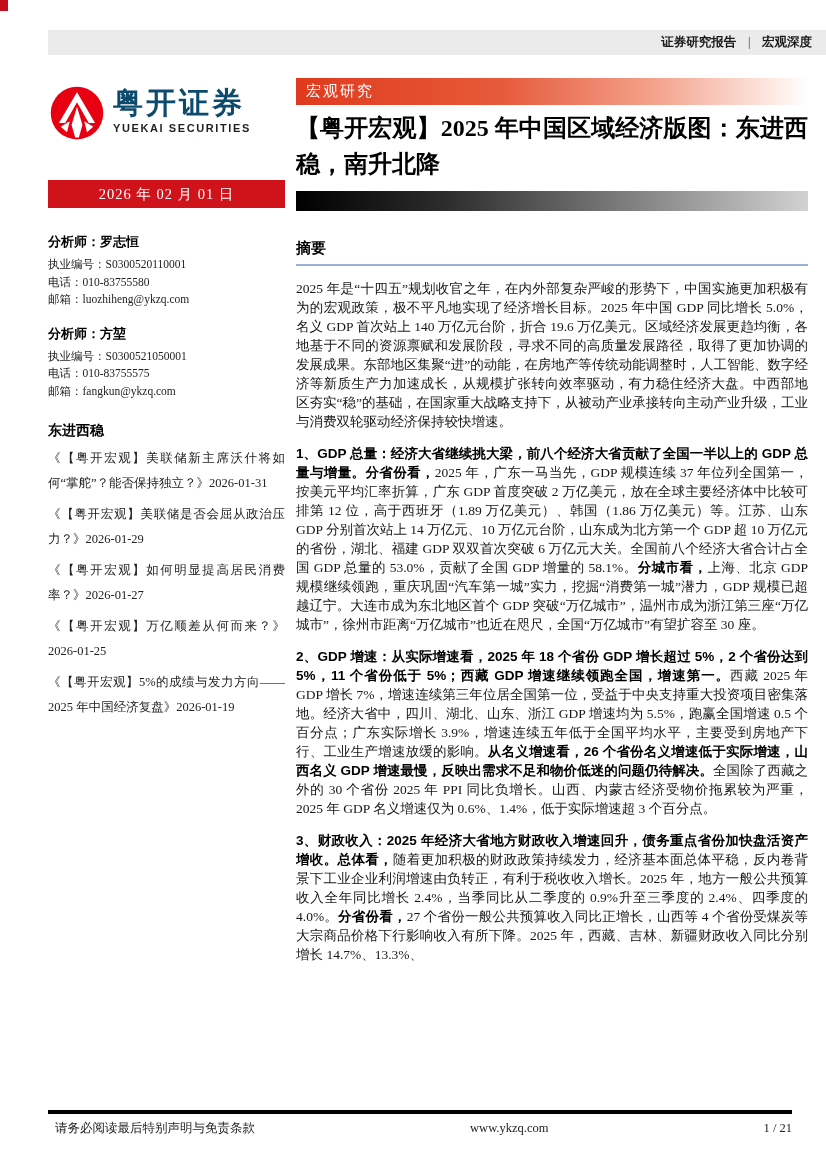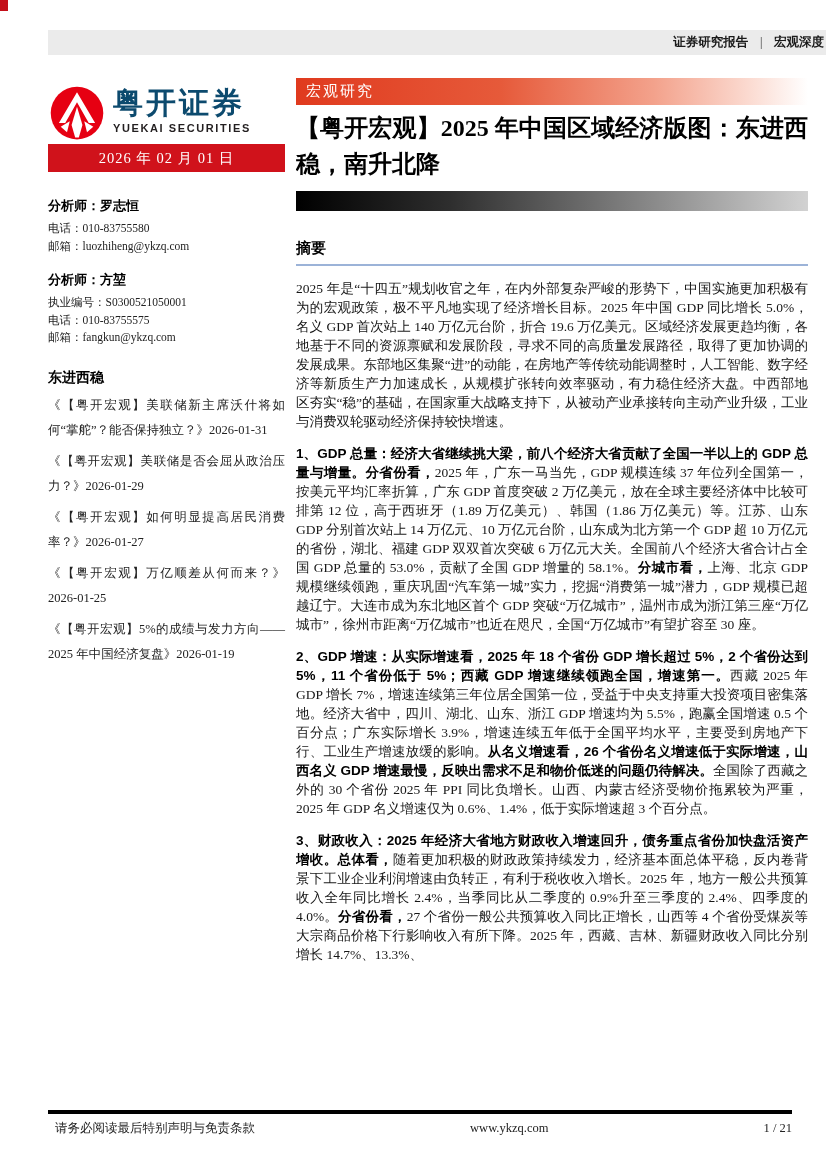--- a/index.html
+++ b/index.html
@@ -13,33 +13,33 @@
   *{margin:0;padding:0;box-sizing:border-box;}
   html,body{background:#ffffff;}
   .page{
     position:relative;width:826px;height:1169px;background:#fff;overflow:hidden;
     font-family:"Liberation Serif","DejaVu Serif",serif;color:var(--text_dark);
   }
   .corner-mark{position:absolute;left:0;top:0;width:8px;height:11px;background:#c40f1a;}
   
   .topbar{
     position:absolute;left:48px;top:30px;right:0;height:25px;background:var(--topbar_bg);
-    display:flex;align-items:center;justify-content:flex-end;padding-right:2px;
+    display:flex;align-items:center;justify-content:flex-end;padding-right:14px;
     font-family:"Liberation Sans","DejaVu Sans",sans-serif;font-weight:bold;font-size:12.5px;color:#1a1a1a;
   }
   .topbar .sep{font-weight:normal;color:#555;margin:0 7px;font-size:12px;}
   
   .sidebar{position:absolute;left:48px;top:84px;width:237px;}
   .logo-row{display:flex;align-items:flex-start;}
   .logo-icon{width:58px;height:60px;flex:0 0 58px;}
   .logo-text{margin-left:7px;padding-top:2px;}
   .logo-cn{font-family:"Liberation Sans","DejaVu Sans",sans-serif;font-weight:bold;font-size:30px;line-height:33px;letter-spacing:3px;color:#0c4a6e;white-space:nowrap;}
   .logo-en{font-family:"Liberation Sans","DejaVu Sans",sans-serif;font-weight:bold;font-size:11px;letter-spacing:1.6px;color:#231f20;margin-top:3px;white-space:nowrap;}
   .datebar{
-    height:28px;line-height:28px;background:var(--brand_red);
+    margin-top:36px;height:28px;line-height:28px;background:var(--brand_red);
     color:#fff;text-align:center;font-size:14.5px;letter-spacing:1px;
   }
   .analysts{margin-top:25px;}
   .analyst{margin-bottom:16px;}
   .analyst-name{font-family:"Liberation Sans","DejaVu Sans",sans-serif;font-weight:bold;font-size:13px;color:#000;margin-bottom:5px;}
   .analyst-field{font-size:11.5px;line-height:17.5px;color:#222;}
   .reports{margin-top:22px;}
   .reports-title{font-family:"Liberation Sans","DejaVu Sans",sans-serif;font-weight:bold;font-size:14px;color:#000;}
   .report-item{font-size:12.5px;line-height:25px;text-align:justify;color:#222;margin-top:6px;}
   
@@ -90,20 +90,21 @@
         <div class="logo-cn">粤开证券</div>
         <div class="logo-en">YUEKAI SECURITIES</div>
       </div>
     </div>
 
     <div class="datebar">2026 年 02 月 01 日</div>
 
     <div class="analysts">
         <div class="analyst">
           <div class="analyst-name">分析师：罗志恒</div>
+          <div class="analyst-field">执业编号：S0300520110001</div>
           <div class="analyst-field">电话：010-83755580</div>
           <div class="analyst-field">邮箱：luozhiheng@ykzq.com</div>
         </div>
         <div class="analyst">
           <div class="analyst-name">分析师：方堃</div>
           <div class="analyst-field">执业编号：S0300521050001</div>
           <div class="analyst-field">电话：010-83755575</div>
           <div class="analyst-field">邮箱：fangkun@ykzq.com</div>
         </div>
       </div>

